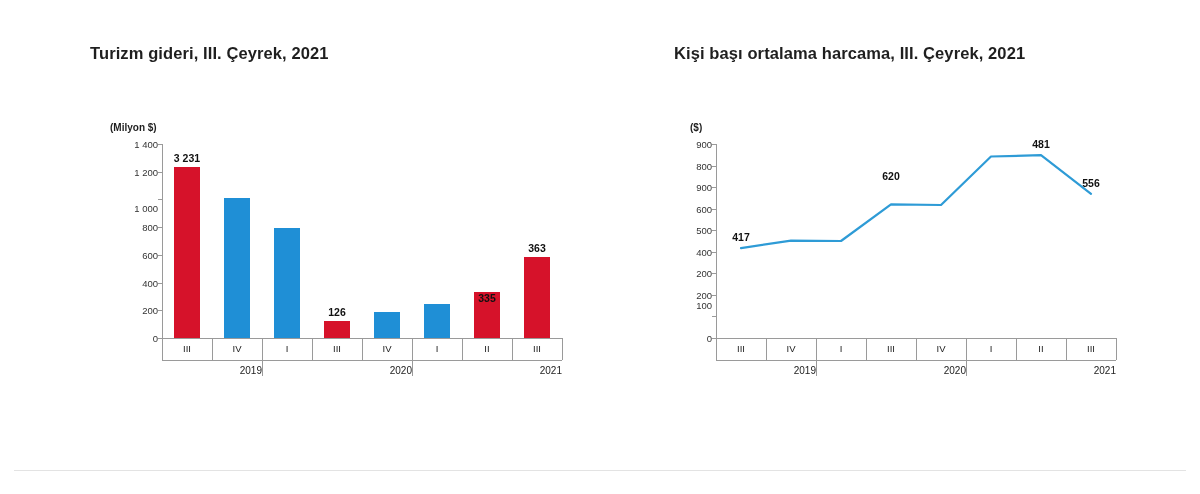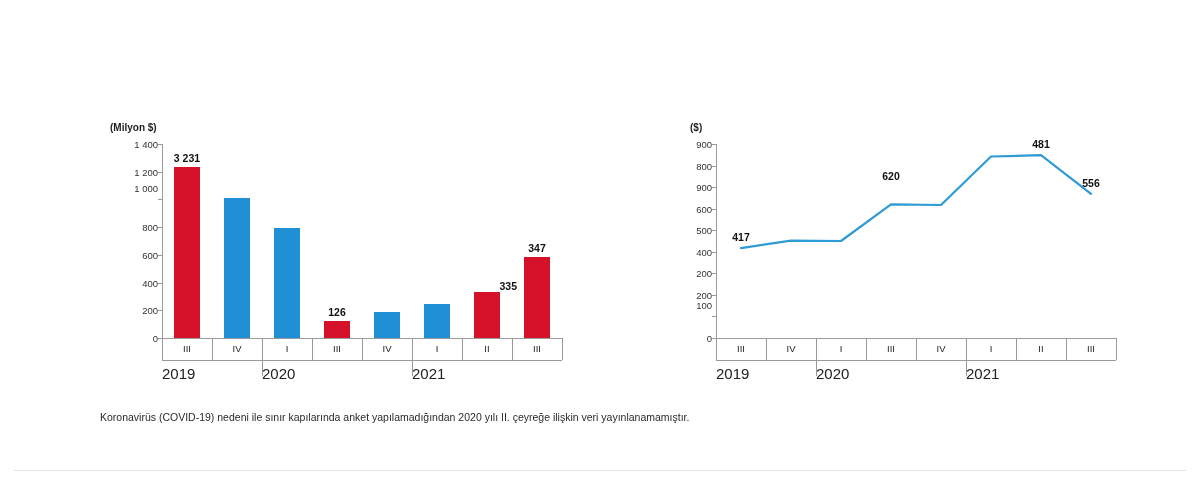--- a/index.html
+++ b/index.html
@@ -109,23 +109,23 @@
     width: 1px;
     background: #9a9a9a;
   }
   .hsep {
     position: absolute;
     height: 1px;
     background: #9a9a9a;
   }
   .yeartick {
     position: absolute;
-    font-size: 15px;
+    font-size: 10px;
     color: #222;
-    text-align: left;
+    text-align: right;
     white-space: nowrap;
   }
   .point-label {
     position: absolute;
     font-size: 10.5px;
     font-weight: bold;
     color: #111;
     text-align: center;
     white-space: nowrap;
   }
@@ -156,60 +156,63 @@
   .edge-left { left: 0; }
   .edge-right { right: 0; }
 </style>
 </head>
 <body>
 
 <div class="page">
 
   <div class="topline"></div>
 
+  <div class="panel panel-left">
+    <div class="panel-title">Turizm gideri, III. Çeyrek, 2021</div>
+  </div>
 
   <div class="unit-label" style="left:96px; top:122px;">(Milyon $)</div>
 
   <div class="chart" id="chart-left" style="left:76px; top:138px; width:520px; height:250px;">
 
     <div class="yaxis-line" style="left:72px; top:6px; height:194px;"></div>
     <div class="xaxis-line" style="left:72px; top:200px; width:400px;"></div>
 
     <div id="left-yticks">
         <div class="ytick-label" style="left: 30px; width: 38px; top: 200px;">0</div>
         <div class="ytick-mark" style="left: 68px; top: 200px;"></div>
         <div class="ytick-label" style="left: 30px; width: 38px; top: 172.286px;">200</div>
         <div class="ytick-mark" style="left: 68px; top: 172.286px;"></div>
         <div class="ytick-label" style="left: 30px; width: 38px; top: 144.571px;">400</div>
         <div class="ytick-mark" style="left: 68px; top: 144.571px;"></div>
         <div class="ytick-label" style="left: 30px; width: 38px; top: 116.857px;">600</div>
         <div class="ytick-mark" style="left: 68px; top: 116.857px;"></div>
         <div class="ytick-label" style="left: 30px; width: 38px; top: 89.1429px;">800</div>
         <div class="ytick-mark" style="left: 68px; top: 89.1429px;"></div>
-        <div class="ytick-label" style="left: 30px; width: 38px; top: 50px;">1 000</div>
+        <div class="ytick-label" style="left: 30px; width: 38px; top: 70px;">1 000</div>
         <div class="ytick-mark" style="left: 68px; top: 61.4286px;"></div>
         <div class="ytick-label" style="left: 30px; width: 38px; top: 33.7143px;">1 200</div>
         <div class="ytick-mark" style="left: 68px; top: 33.7143px;"></div>
         <div class="ytick-label" style="left: 30px; width: 38px; top: 6px;">1 400</div>
         <div class="ytick-mark" style="left: 68px; top: 6px;"></div>
       </div>
 
     <div id="left-bars">
         <div class="bar" style="left: 84px; top: 29.4186px; width: 26px; height: 170.581px; background: rgb(214, 18, 42); position: absolute;"></div>
         <div class="bar-label" style="left: 67px; width: 60px; top: 14.4186px;">3 231</div>
         <div class="bar" style="left: 134px; top: 59.7657px; width: 26px; height: 140.234px; background: rgb(31, 143, 214); position: absolute;"></div>
         <div class="bar" style="left: 184px; top: 89.8357px; width: 26px; height: 110.164px; background: rgb(31, 143, 214); position: absolute;"></div>
         <div class="bar" style="left: 234px; top: 182.54px; width: 26px; height: 17.46px; background: rgb(214, 18, 42); position: absolute;"></div>
         <div class="bar-label" style="left: 217px; width: 60px; top: 167.54px;">126</div>
         <div class="bar" style="left: 284px; top: 173.949px; width: 26px; height: 26.0514px; background: rgb(31, 143, 214); position: absolute;"></div>
         <div class="bar" style="left: 334px; top: 166.327px; width: 26px; height: 33.6729px; background: rgb(31, 143, 214); position: absolute;"></div>
         <div class="bar" style="left: 384px; top: 153.579px; width: 26px; height: 46.4214px; background: rgb(214, 18, 42); position: absolute;"></div>
-        <div class="bar-label" style="left: 367px; width: 60px; top: 142px; text-align: right;">335</div>
+        <div class="bar-label" style="left: 367px; width: 60px; top: 154px;">335</div>
         <div class="bar" style="left: 434px; top: 119.074px; width: 26px; height: 80.9257px; background: rgb(214, 18, 42); position: absolute;"></div>
-        <div class="bar-label" style="left: 417px; width: 60px; top: 104.074px;">347</div>
+        <div class="bar-label" style="left: 417px; width: 60px; top: 104.074px;">363</div>
       </div>
 
     <div id="left-xband">
         <div class="hsep" style="left: 72px; top: 222px; width: 400px;"></div>
         <div class="qtick" style="left: 72px; width: 50px; top: 205px;">III</div>
         <div class="qtick" style="left: 122px; width: 50px; top: 205px;">IV</div>
         <div class="vsep" style="left: 122px; top: 200px; height: 22px;"></div>
         <div class="qtick" style="left: 172px; width: 50px; top: 205px;">I</div>
         <div class="vsep" style="left: 172px; top: 200px; height: 22px;"></div>
         <div class="qtick" style="left: 222px; width: 50px; top: 205px;">III</div>
@@ -225,20 +228,23 @@
         <div class="vsep" style="left: 472px; top: 200px; height: 22px;"></div>
         <div class="vsep" style="left: 72px; top: 200px; height: 22px;"></div>
         <div class="yeartick" style="left: 72px; width: 100px; top: 227px;">2019</div>
         <div class="yeartick" style="left: 172px; width: 150px; top: 227px;">2020</div>
         <div class="vsep" style="left: 172px; top: 222px; height: 16px;"></div>
         <div class="yeartick" style="left: 322px; width: 150px; top: 227px;">2021</div>
         <div class="vsep" style="left: 322px; top: 222px; height: 16px;"></div>
       </div>
   </div>
 
+  <div class="panel panel-right">
+    <div class="panel-title">Kişi başı ortalama harcama, III. Çeyrek, 2021</div>
+  </div>
 
   <div class="unit-label" style="left:676px; top:122px;">($)</div>
 
   <div class="chart" id="chart-right" style="left:660px; top:138px; width:510px; height:250px;">
     <div class="yaxis-line" style="left:42px; top:6px; height:194px;"></div>
     <div class="xaxis-line" style="left:42px; top:200px; width:400px;"></div>
 
     <div id="right-yticks">
         <div class="ytick-label" style="left: 0px; width: 38px; top: 200px;">0</div>
         <div class="ytick-mark" style="left: 38px; top: 200px;"></div>
@@ -290,18 +296,17 @@
         <div class="vsep" style="left: 442px; top: 200px; height: 22px;"></div>
         <div class="vsep" style="left: 42px; top: 200px; height: 22px;"></div>
         <div class="yeartick" style="left: 42px; width: 100px; top: 227px;">2019</div>
         <div class="yeartick" style="left: 142px; width: 150px; top: 227px;">2020</div>
         <div class="vsep" style="left: 142px; top: 222px; height: 16px;"></div>
         <div class="yeartick" style="left: 292px; width: 150px; top: 227px;">2021</div>
         <div class="vsep" style="left: 292px; top: 222px; height: 16px;"></div>
       </div>
   </div>
 
-  <div class="footnote">Koronavirüs (COVID-19) nedeni ile sınır kapılarında anket yapılamadığından 2020 yılı II. çeyreğe ilişkin veri yayınlanamamıştır.</div>
   <div class="bottom-rule"></div>
 </div>
 
 <div class="edge-left"></div>
 <div class="edge-right"></div>
 
 </body></html>

